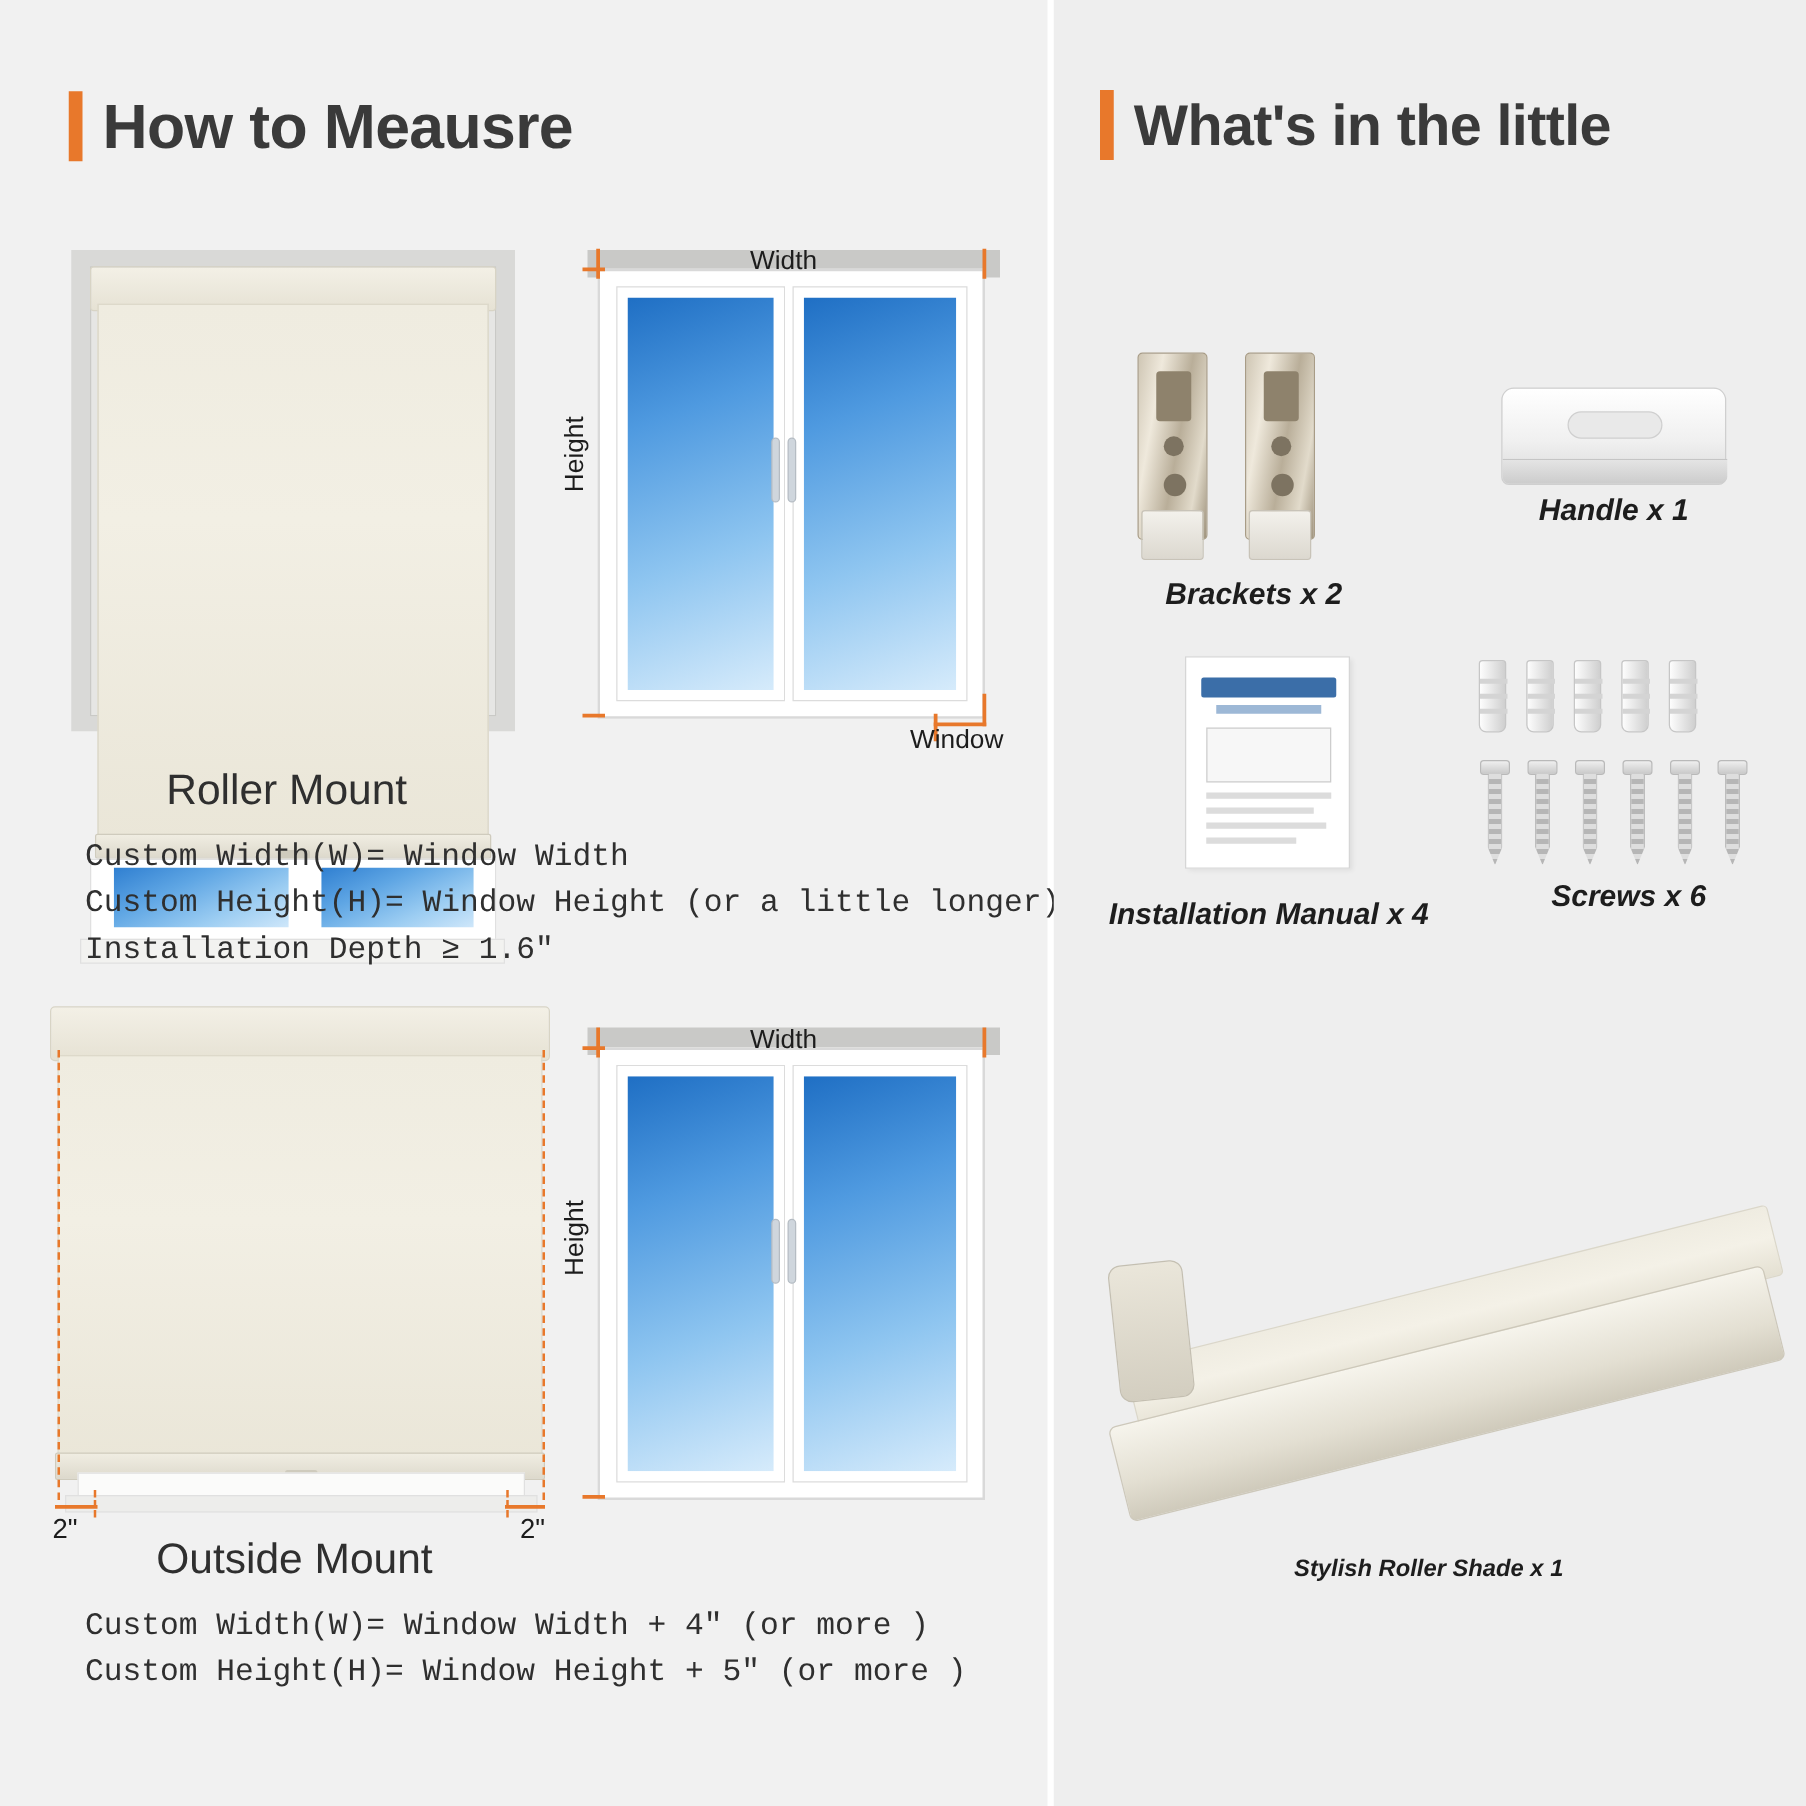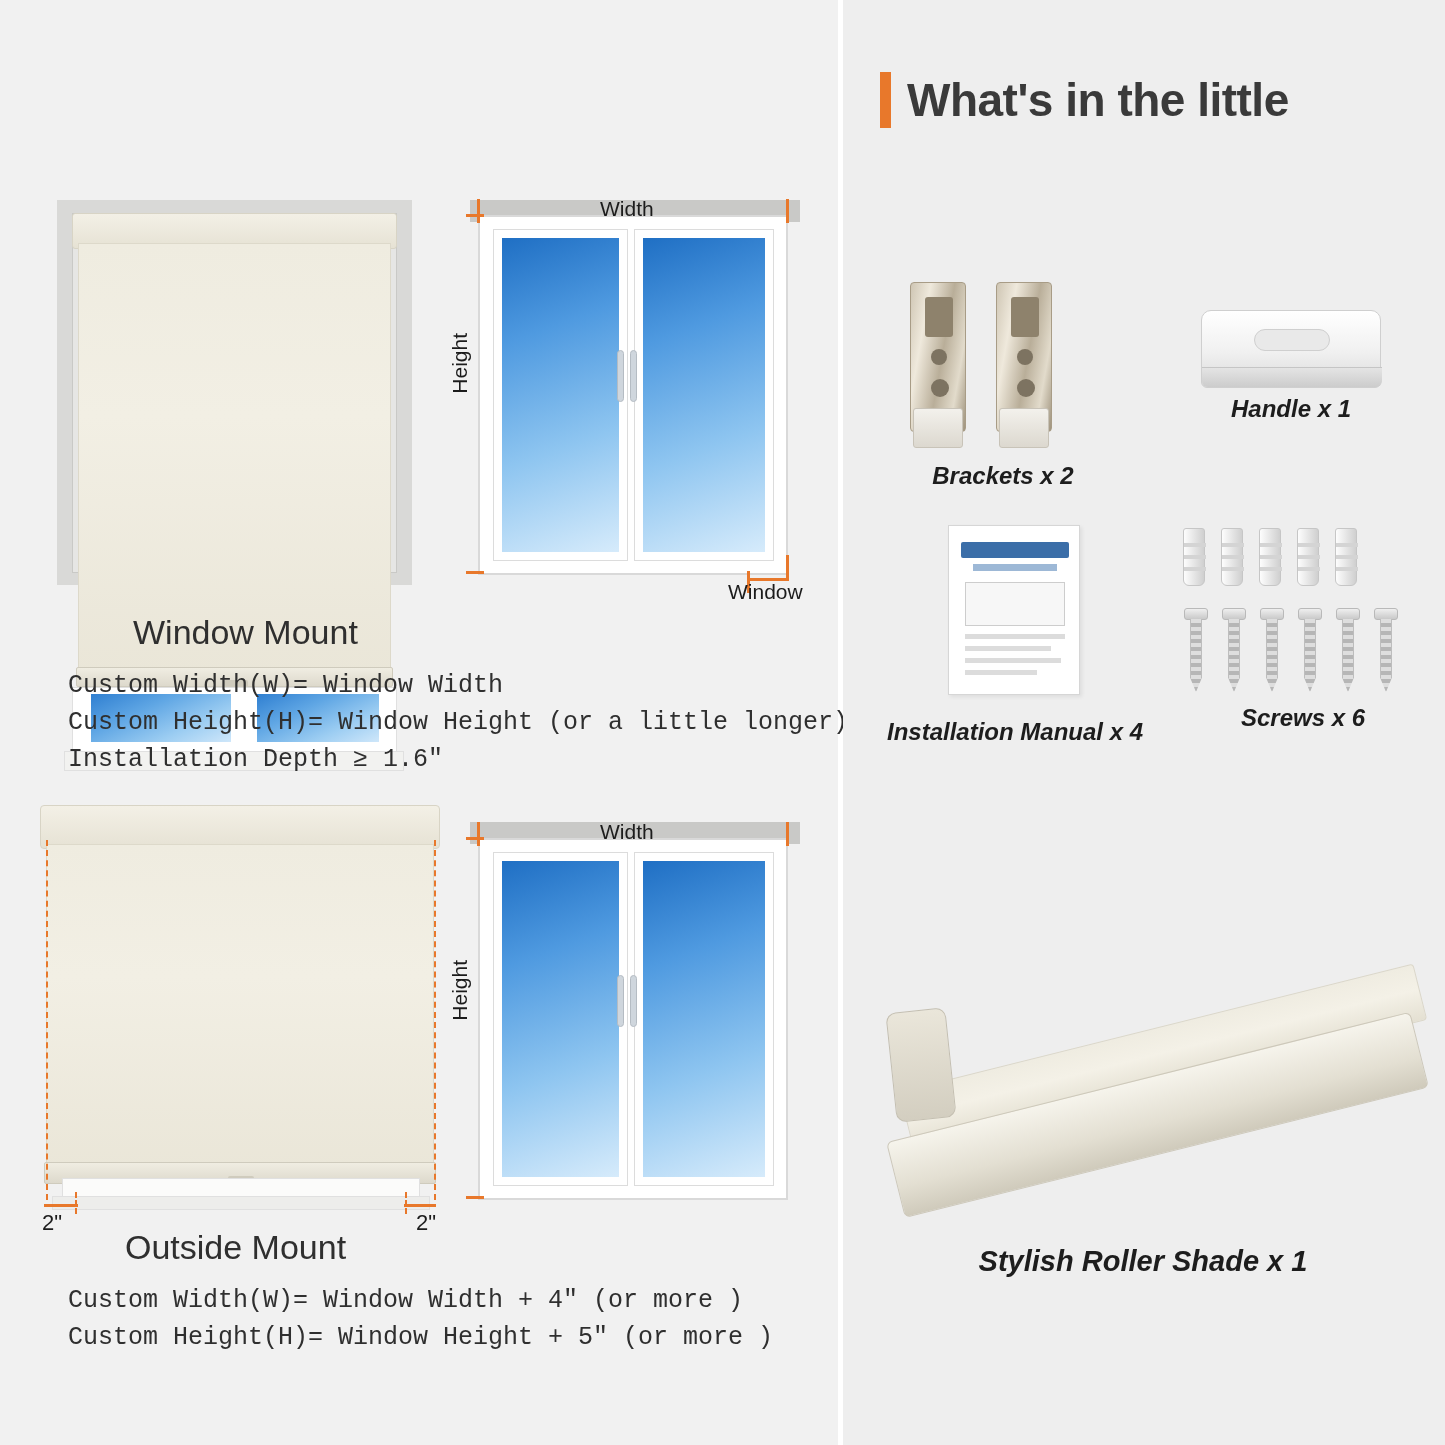--- a/index.html
+++ b/index.html
@@ -243,20 +243,24 @@
     border-radius:10px;
   }
 </style>
 </head>
 <body>
 
 <div class="page">
 
   <div class="col-left">
 
+    <div class="heading" id="h-left">
+      <div class="bar"></div>
+      <div class="txt">How to Meausre</div>
+    </div>
 
     <div class="mount-block" style="top:185px;height:600px;">
 
       <div>
         <div class="shade-fig" style="left:57px;top:15px;width:355px;height:385px;background:#d9d9d7;"></div>
         <div class="window-wall" style="left:72px;top:28px;width:325px;height:360px;background:#e6e6e4;"></div>
         <div class="valance" style="left:72px;top:28px;width:325px;height:36px;"></div>
         <div class="shade-fabric" style="left:78px;top:58px;width:313px;height:430px;max-height:430px;"></div>
         <div class="shade-fabric" style="left:78px;top:58px;width:313px;height:432px;height:432px;"></div>
         <div class="bottom-rail" style="left:76px;top:482px;width:317px;height:20px;"></div>
@@ -284,21 +288,21 @@
         <div class="tick" style="left:466px;top:386px;width:18px;height:3px;"></div>
         <div class="tick" style="left:747px;top:386px;width:3px;height:22px;"></div>
         <div class="tick" style="left:786px;top:370px;width:3px;height:26px;"></div>
         <div class="tick" style="left:747px;top:393px;width:42px;height:3px;"></div>
 
         <div class="measure-label" style="left:600px;top:12px;">Width</div>
         <div class="measure-label vertical" style="left:448px;top:148px;">Height</div>
         <div class="measure-label" style="left:728px;top:395px;">Window</div>
       </div>
 
-      <div class="mount-title" style="left:133px;top:428px;">Window Mount</div>
+      <div class="mount-title" style="left:133px;top:428px;">Roller Mount</div>
 
       <div class="mount-lines" style="left:68px;top:482px;">
         <div>Custom Width(W)= Window Width</div>
         <div>Custom Height(H)= Window Height (or a little longer)</div>
         <div>Installation Depth ≥ 1.6"</div>
       </div>
     </div>
 
     <div class="mount-block" style="top:800px;height:580px;">
 
@@ -443,16 +447,16 @@
           <div class="shaft"></div>
         </div>
     </div>
     <div class="pkg-caption" style="left:330px;top:704px;width:260px;">Screws  x 6</div>
 
     <div class="product" style="left:0;top:840px;width:602px;height:420px;">
       <div class="prod-fabric" style="left:70px;top:250px;width:530px;height:58px;"></div>
       <div class="prod-rail" style="left:62px;top:300px;width:540px;height:78px;"></div>
       <div class="prod-cap" style="left:48px;top:170px;width:60px;height:110px;transform:rotate(-6deg);"></div>
     </div>
-    <div class="pkg-caption" style="left:70px;top:1245px;width:460px;font-size:29px;">Stylish Roller Shade x 1</div>
+    <div class="pkg-caption" style="left:70px;top:1245px;width:460px;font-size:19px;">Stylish Roller Shade x 1</div>
 
   </div>
 </div>
 
 </body></html>

